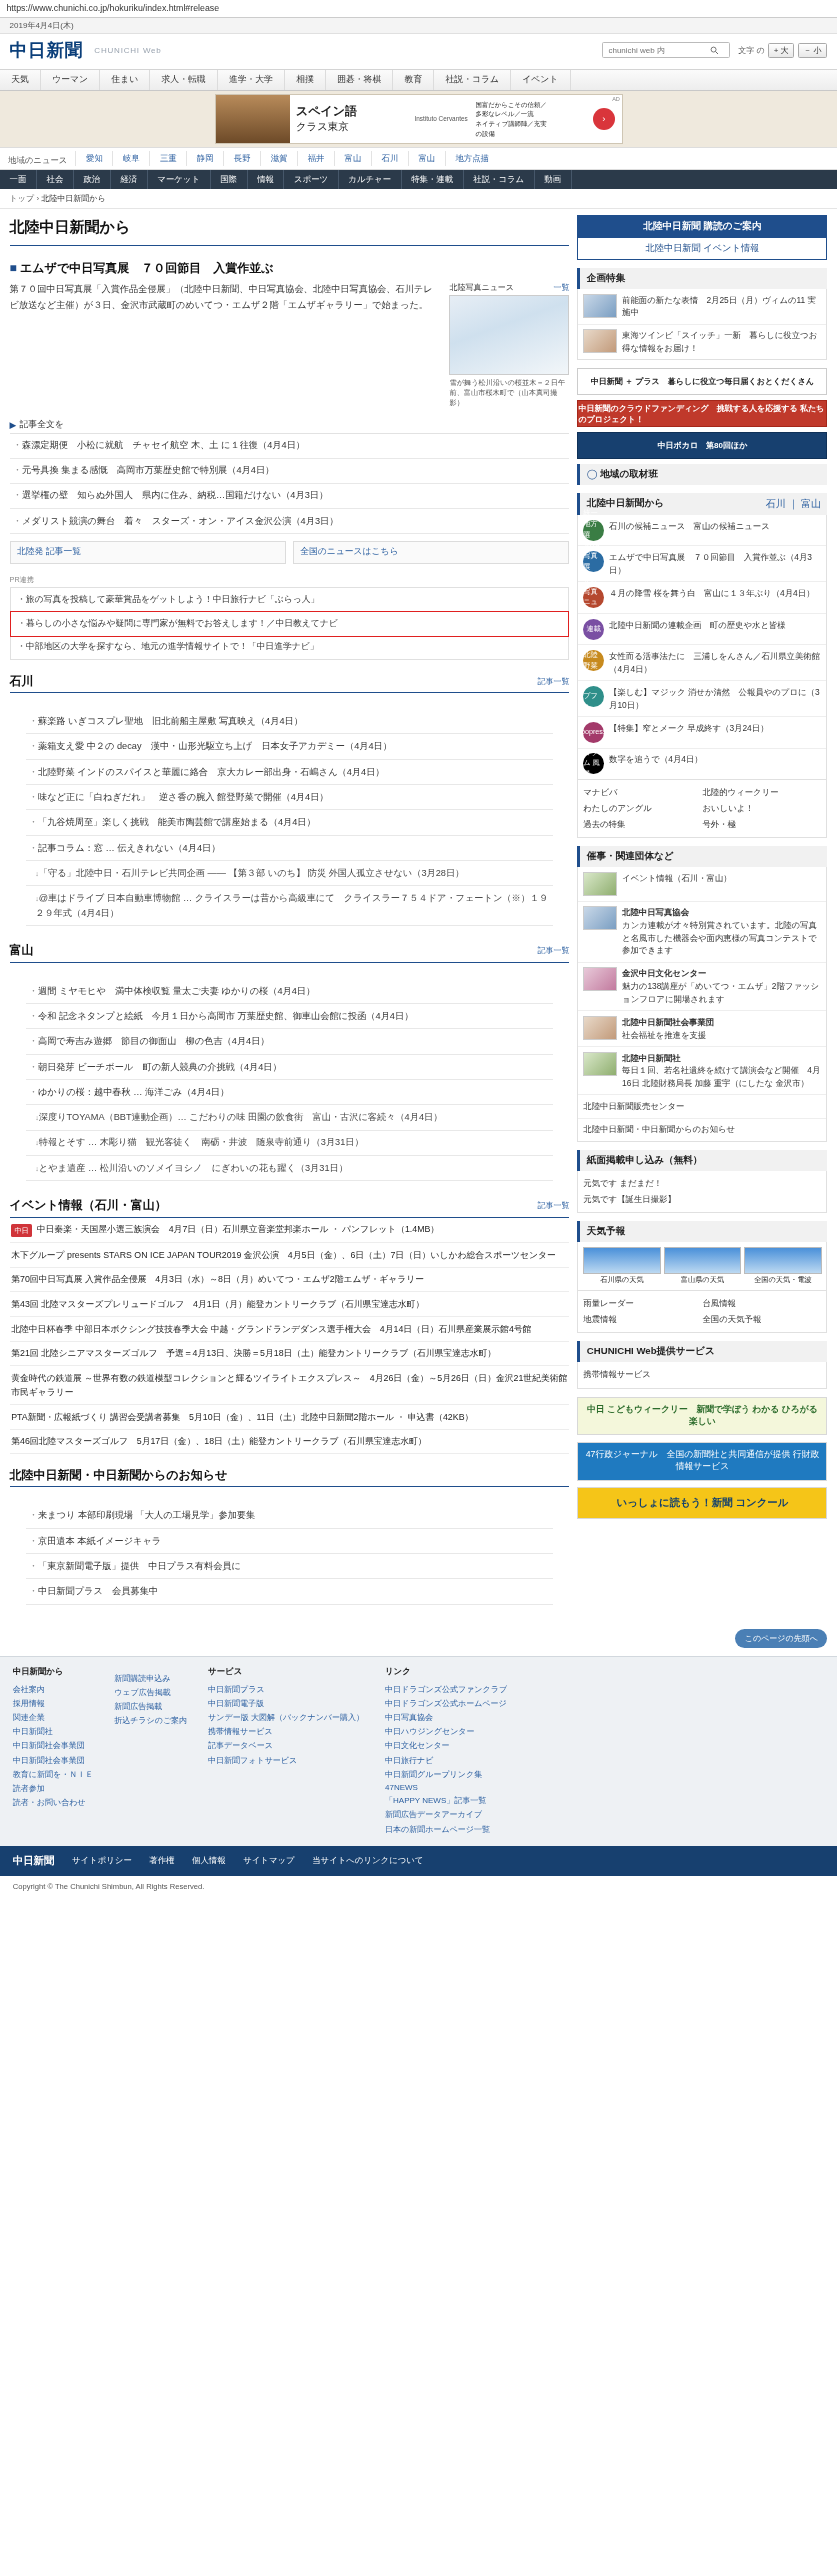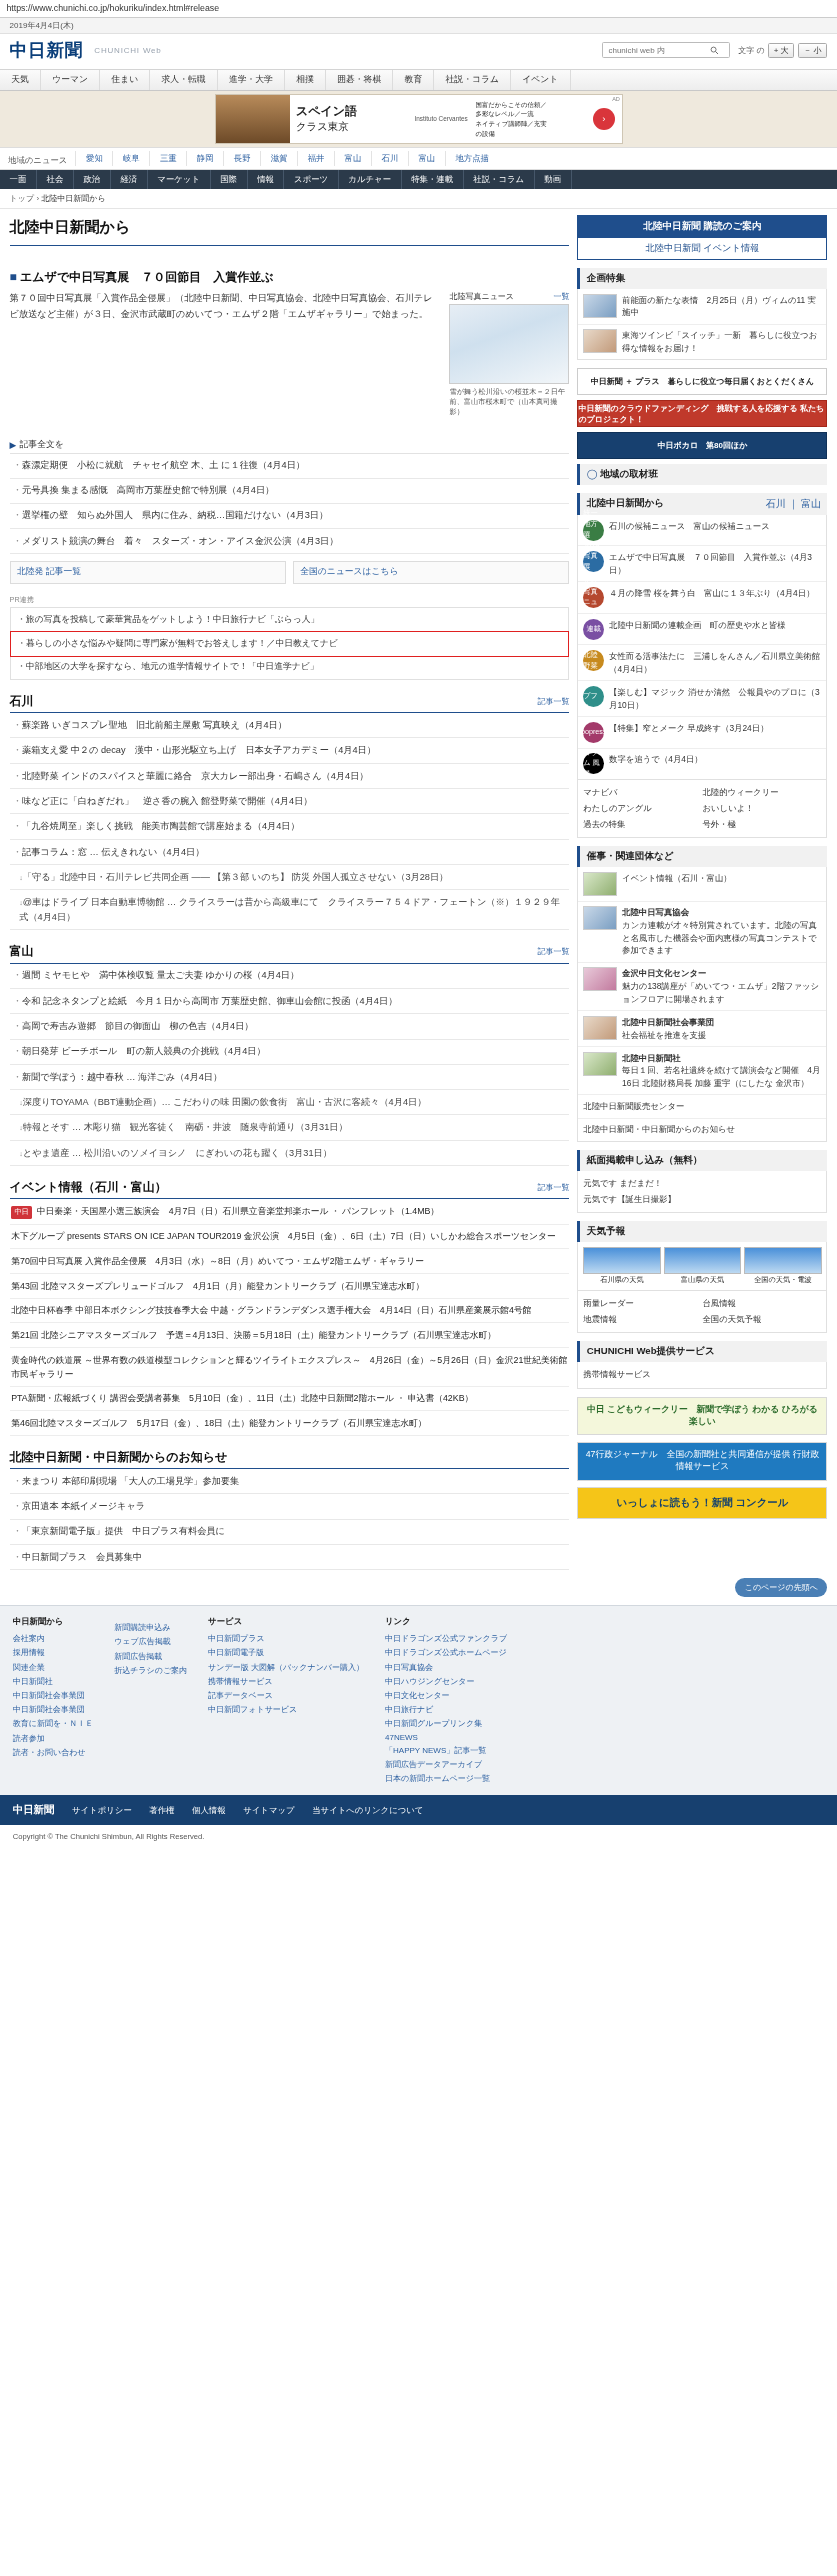--- a/index.html
+++ b/index.html
@@ -80,21 +80,21 @@
   .subnav div { padding:4px 9.6px; border-right:0.8px solid #46576a; }
   .crumb { font-size:8px; color:#666; padding:4px 9.6px; border-bottom:0.8px solid #e5e5e5;}
   .crumb b { color:#333; font-weight:normal;}
   .wrap { display:flex; gap:8px; padding:6.4px 9.6px 0 9.6px; align-items:flex-start;}
   .main { width:560px; }
   .side { width:250px; }
   h1.pagetitle {
     font-size:15px; margin:3.2px 0 8px 0; color:#111; font-weight:bold;
   }
   .lead {
-    border-top:1.6px solid #1f4e8c; padding-top:23px; margin-bottom:22px;
+    border-top:1.6px solid #1f4e8c; padding-top:14px; margin-bottom:11px;
   }
   .lead-h {
     font-size:12px; font-weight:bold; color:#111; margin:0 0 4.8px 0; line-height:1.4;
   }
   .lead-h .sq { color:#1f4e8c; margin-right:3.2px;}
   .lead-body { display:flex; gap:8px; }
   .lead-text { flex:1; font-size:9.2px; line-height:1.7; color:#333; }
   .photo {
     width:120px;
   }
@@ -129,21 +129,21 @@
   }
   .prbox .pritem:last-child { border-bottom:0;}
   .prbox .pritem.hl { border:1.6px solid #e02020; margin:-0.8px; }
   .sec { margin-top:12.8px; }
   .sechead {
     display:flex; align-items:center; justify-content:space-between;
     border-bottom:1.6px solid #1f4e8c; padding-bottom:2.4px;
   }
   .sechead .t { font-size:12px; font-weight:bold; color:#111;}
   .sechead .m { font-size:8px; color:#2b5fa0;}
-  ul.arts2 { list-style:none; margin:0; padding:0; }
+  ul.arts2 { list-style:none; margin:16px; padding:0; }
   ul.arts2 li {
     border-bottom:0.8px solid #e8e8e8; padding:4.8px 3.2px; font-size:9.2px; color:#333; line-height:1.6;
   }
   ul.arts2 li:before { content:"・"; color:#888; }
   ul.arts2 li.sub:before { content:"↓"; color:#888; font-size:7.2px; }
   ul.arts2 li.sub { padding-left:9.6px; color:#444; }
   .ev-row {
     display:flex; gap:4.8px; align-items:flex-start; padding:4.8px 1.6px;
     border-bottom:0.8px solid #ededed; font-size:8.8px; line-height:1.6;
   }
@@ -384,21 +384,21 @@
       <div class="sec">
         <div class="sechead">
           <span class="t">富山</span>
           <span class="m">記事一覧</span>
         </div>
         <ul class="arts2">
           <li>週間 ミヤモヒや　満中体検収覧 量太ご夫妻 ゆかりの桜（4月4日）</li>
           <li>令和 記念ネタンプと絵紙　今月１日から高岡市 万葉歴史館、御車山会館に投函（4月4日）</li>
           <li>高岡で寿吉み遊郷　節目の御面山　柳の色吉（4月4日）</li>
           <li>朝日発芽 ビーチボール　町の新人競典の介挑戦（4月4日）</li>
-          <li>新聞で学ぼう：越中春秋 … 海洋ごみ（4月4日）</li>
+          <li>ゆかりの桜：越中春秋 … 海洋ごみ（4月4日）</li>
           <li class="sub">深度りTOYAMA（BBT連動企画）… こだわりの味 田園の飲食街　富山・古沢に客続々（4月4日）</li>
           <li class="sub">特報とそす … 木彫り猫　観光客徒く　南砺・井波　随泉寺前通り（3月31日）</li>
           <li class="sub">とやま遺産 … 松川沿いのソメイヨシノ　にぎわいの花も躍く（3月31日）</li>
         </ul>
       </div>
 
       <div class="sec">
         <div class="sechead">
           <span class="t">イベント情報（石川・富山）</span>
           <span class="m">記事一覧</span>

